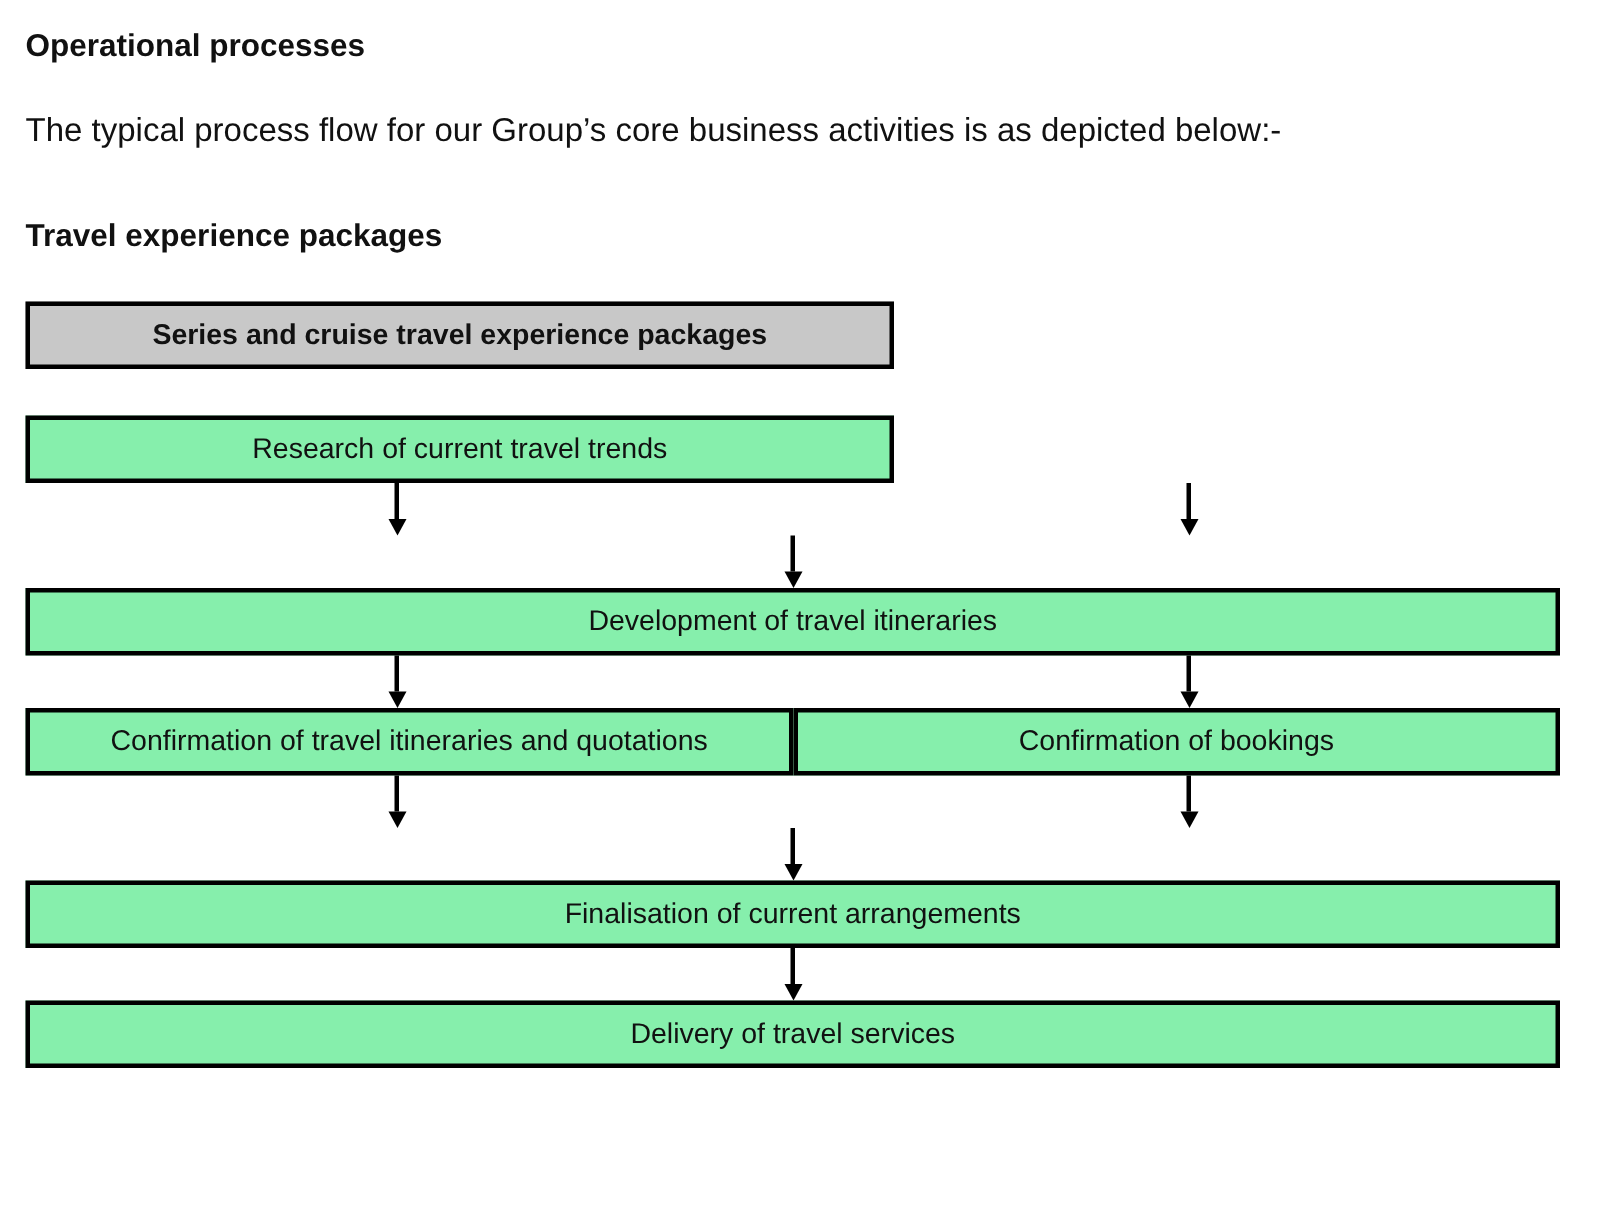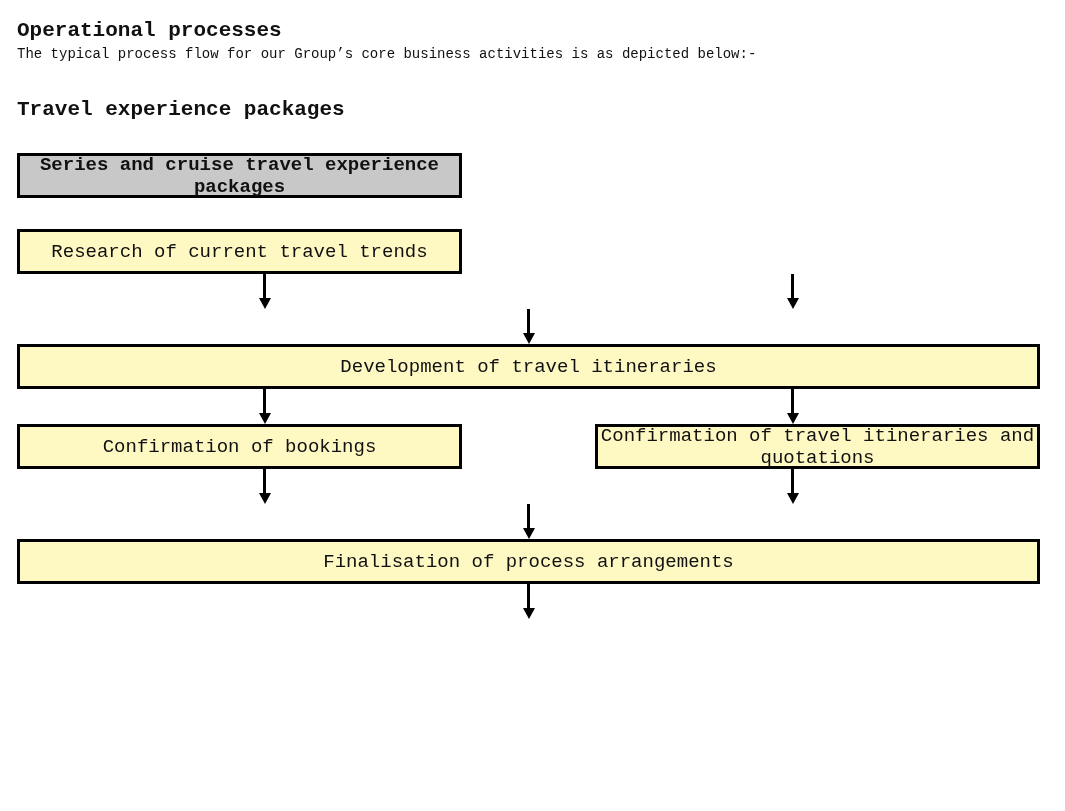--- a/index.html
+++ b/index.html
@@ -6,60 +6,61 @@
     --header-box-fill: #c8c8c8;
     --box-border: #000000;
     --text-color: #111111;
   }
   * { box-sizing: border-box; }
   html, body { margin: 0; padding: 0; background: #ffffff; }
   .page {
     width: 1065px;
     height: 811px;
     padding: 19px 25px 0 17px;
-    font-family: Liberation Mono, monospace;
+    font-family: Liberation Sans, sans-serif;
     color: var(--text-color);
     background: #ffffff;
     overflow: hidden;
   }
   .title {
     font-size: 21px;
     font-weight: bold;
     line-height: 24px;
   }
   .intro {
-    font-size: 14px;
+    font-size: 22px;
     line-height: 23px;
+    margin-top: 32px;
   }
   .subheading {
     font-size: 21px;
     font-weight: bold;
     line-height: 24px;
-    margin-top: 32px;
+    margin-top: 48px;
   }
   .flow {
     margin-top: 31px;
     width: 1023px;
   }
   .row-2col {
     display: flex;
     justify-content: space-between;
   }
   .box {
     border: 3px solid var(--box-border);
-    background: #fef9c3;
+    background: #86efac;
     height: 45px;
     display: flex;
     align-items: center;
     justify-content: center;
     font-size: 19px;
     text-align: center;
     line-height: 22px;
   }
-  .box.half { width: 445px; }
+  .box.half { width: 579px; }
   .box.full { width: 100%; }
   .box.hdr {
     background: var(--header-box-fill);
     font-weight: bold;
   }
   .spacer { height: 31px; }
   .arrows {
     height: 35px;
     display: flex;
     justify-content: space-between;
@@ -131,39 +132,40 @@
     <div class="arrows dual">
       <div class="half-slot">
           <div class="arrow"></div>
         </div>
       <div class="half-slot">
           <div class="arrow"></div>
         </div>
     </div>
 
     <div class="row-2col">
+      <div class="box half">Confirmation of travel itineraries and quotations</div>
       <div class="box half">Confirmation of bookings</div>
-      <div class="box half">Confirmation of travel itineraries and quotations</div>
     </div>
 
     <div class="arrows dual">
       <div class="half-slot">
           <div class="arrow"></div>
         </div>
       <div class="half-slot">
           <div class="arrow"></div>
         </div>
     </div>
 
 
     <div class="arrows single">
       <div class="arrow"></div>
     </div>
 
-    <div class="box full">Finalisation of process arrangements</div>
+    <div class="box full">Finalisation of current arrangements</div>
 
     <div class="arrows single">
       <div class="arrow"></div>
     </div>
 
+    <div class="box full">Delivery of travel services</div>
 
   </div>
 </div>
 
 </body></html>

